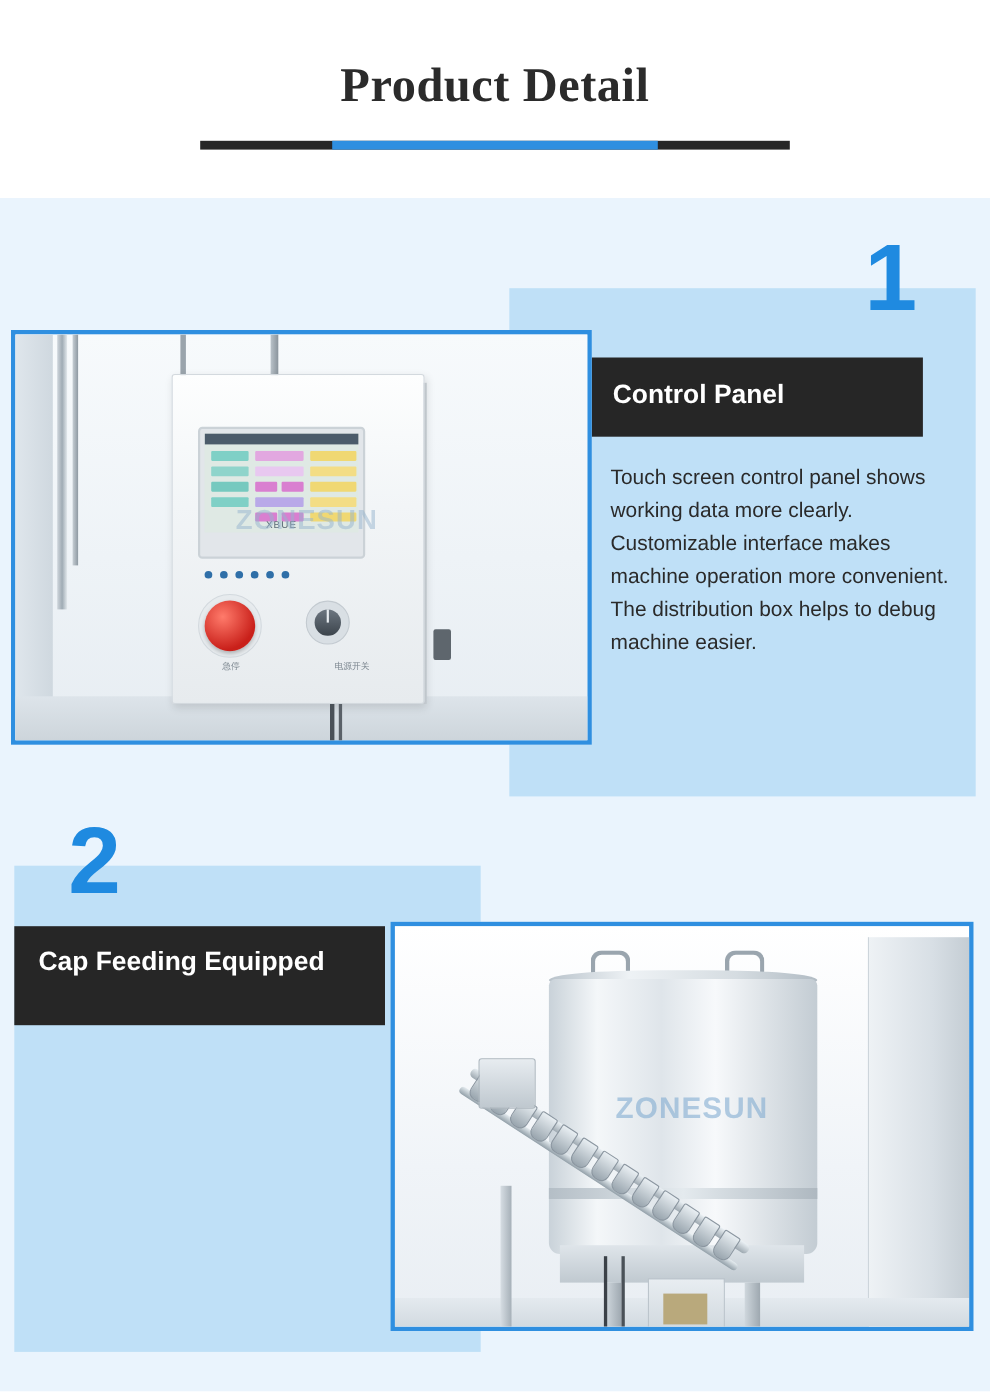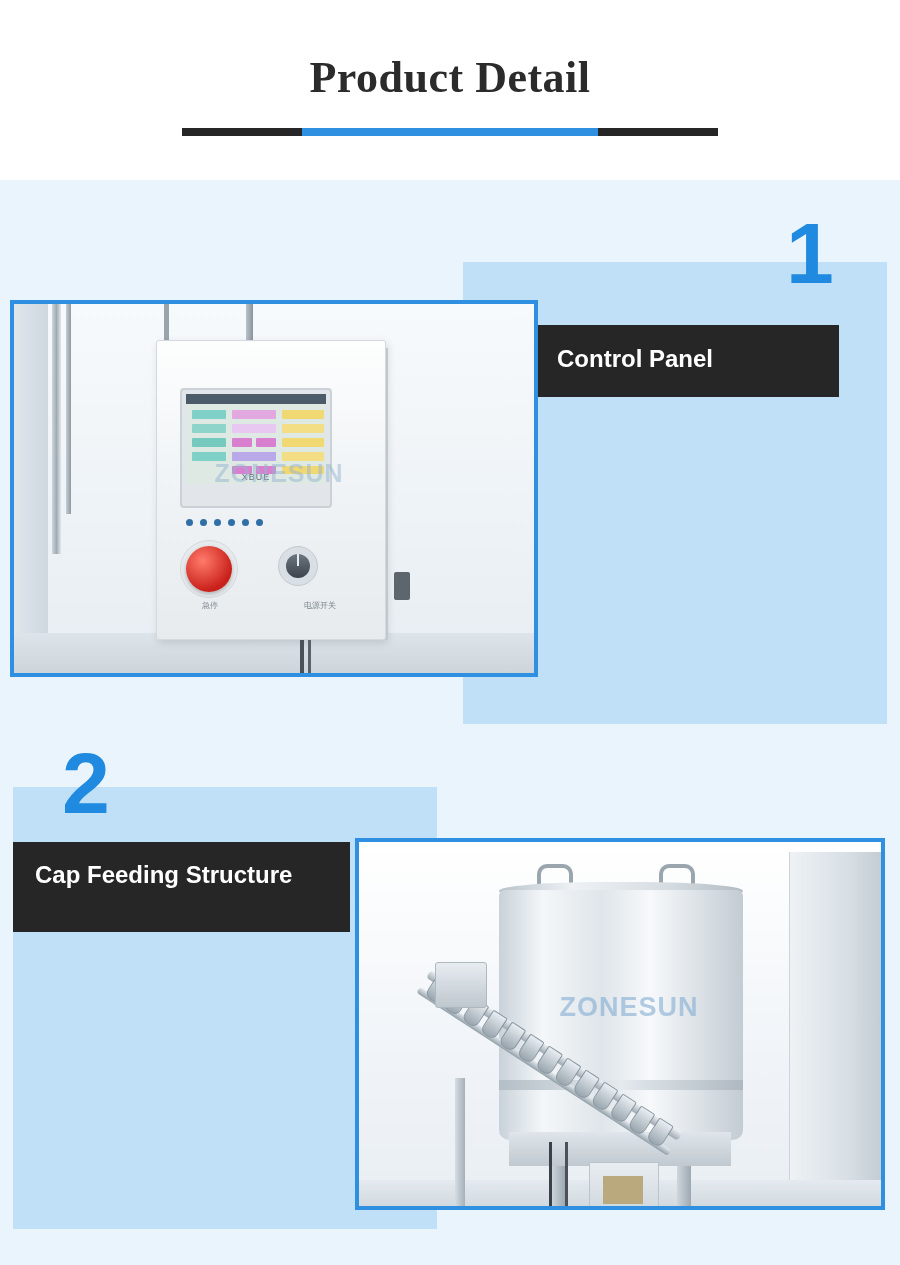--- a/index.html
+++ b/index.html
@@ -305,20 +305,21 @@
   </div>
 
   <div class="canvas"></div>
 
   <div class="s1-bluepanel"></div>
   <div class="s1-number">1</div>
 
   <div class="s1-darkbar">
     <div class="s1-darkbar-label">Control Panel</div>
   </div>
+  <div class="s1-text">Touch screen control panel shows working data more clearly. Customizable interface makes machine operation more convenient. The distribution box helps to debug machine easier.</div>
 
   <div class="s1-imgframe">
     <div class="p1">
       <div class="p1-wallL"></div>
       <div class="p1-pipe"></div>
       <div class="p1-pipe2"></div>
       <div class="p1-rod"></div>
       <div class="p1-rod2"></div>
 
       <div class="p1-floor"></div>
@@ -372,21 +373,21 @@
       <div class="p1-lock"></div>
       <div class="p1-cable"></div>
       <div class="p1-cable2"></div>
     </div>
   </div>
 
   <div class="s2-bluepanel"></div>
   <div class="s2-number">2</div>
 
   <div class="s2-darkbar">
-    <div class="s2-darkbar-label">Cap Feeding Structure</div>
+    <div class="s2-darkbar-label">Cap Feeding Equipped</div>
   </div>
 
   <div class="s2-imgframe">
     <div class="p2">
       <div class="p2-cabinet"></div>
       <div class="p2-floor"></div>
 
       <div class="p2-handle1"></div>
       <div class="p2-handle2"></div>
       <div class="p2-bowl-top"></div>

